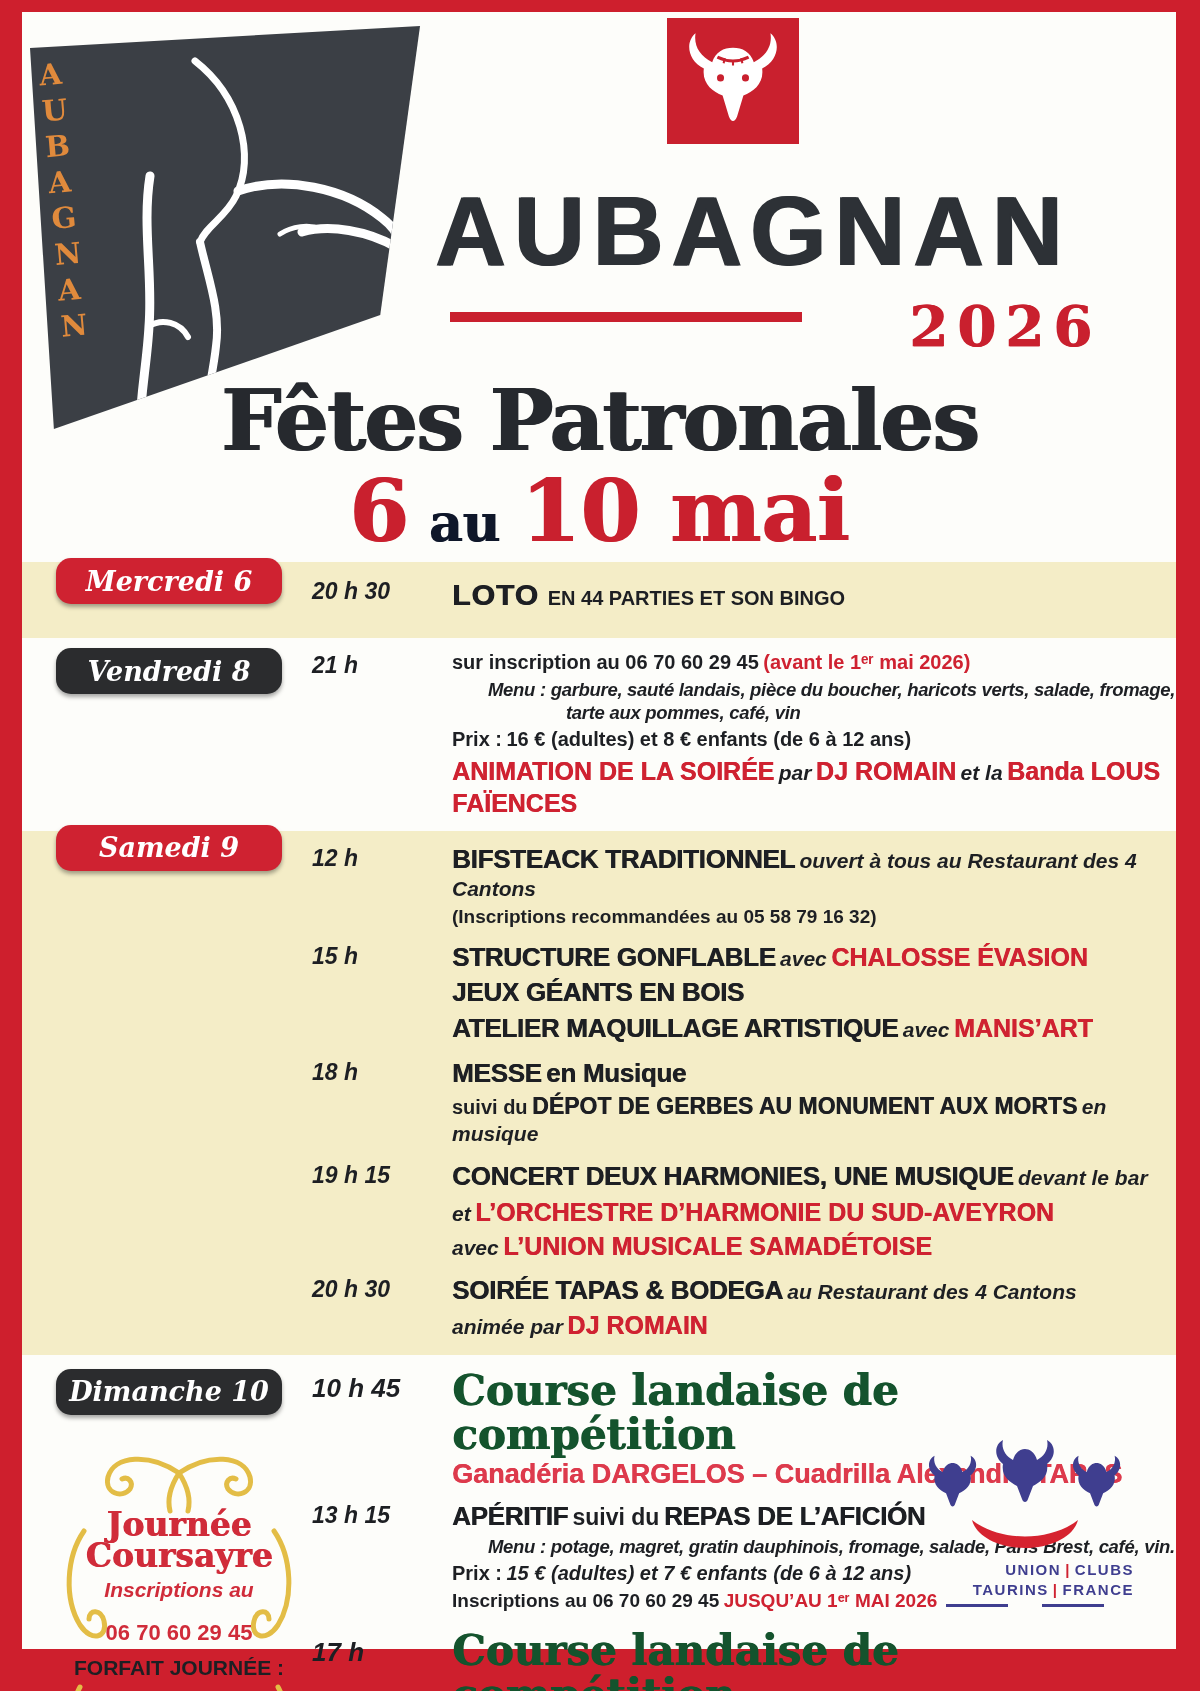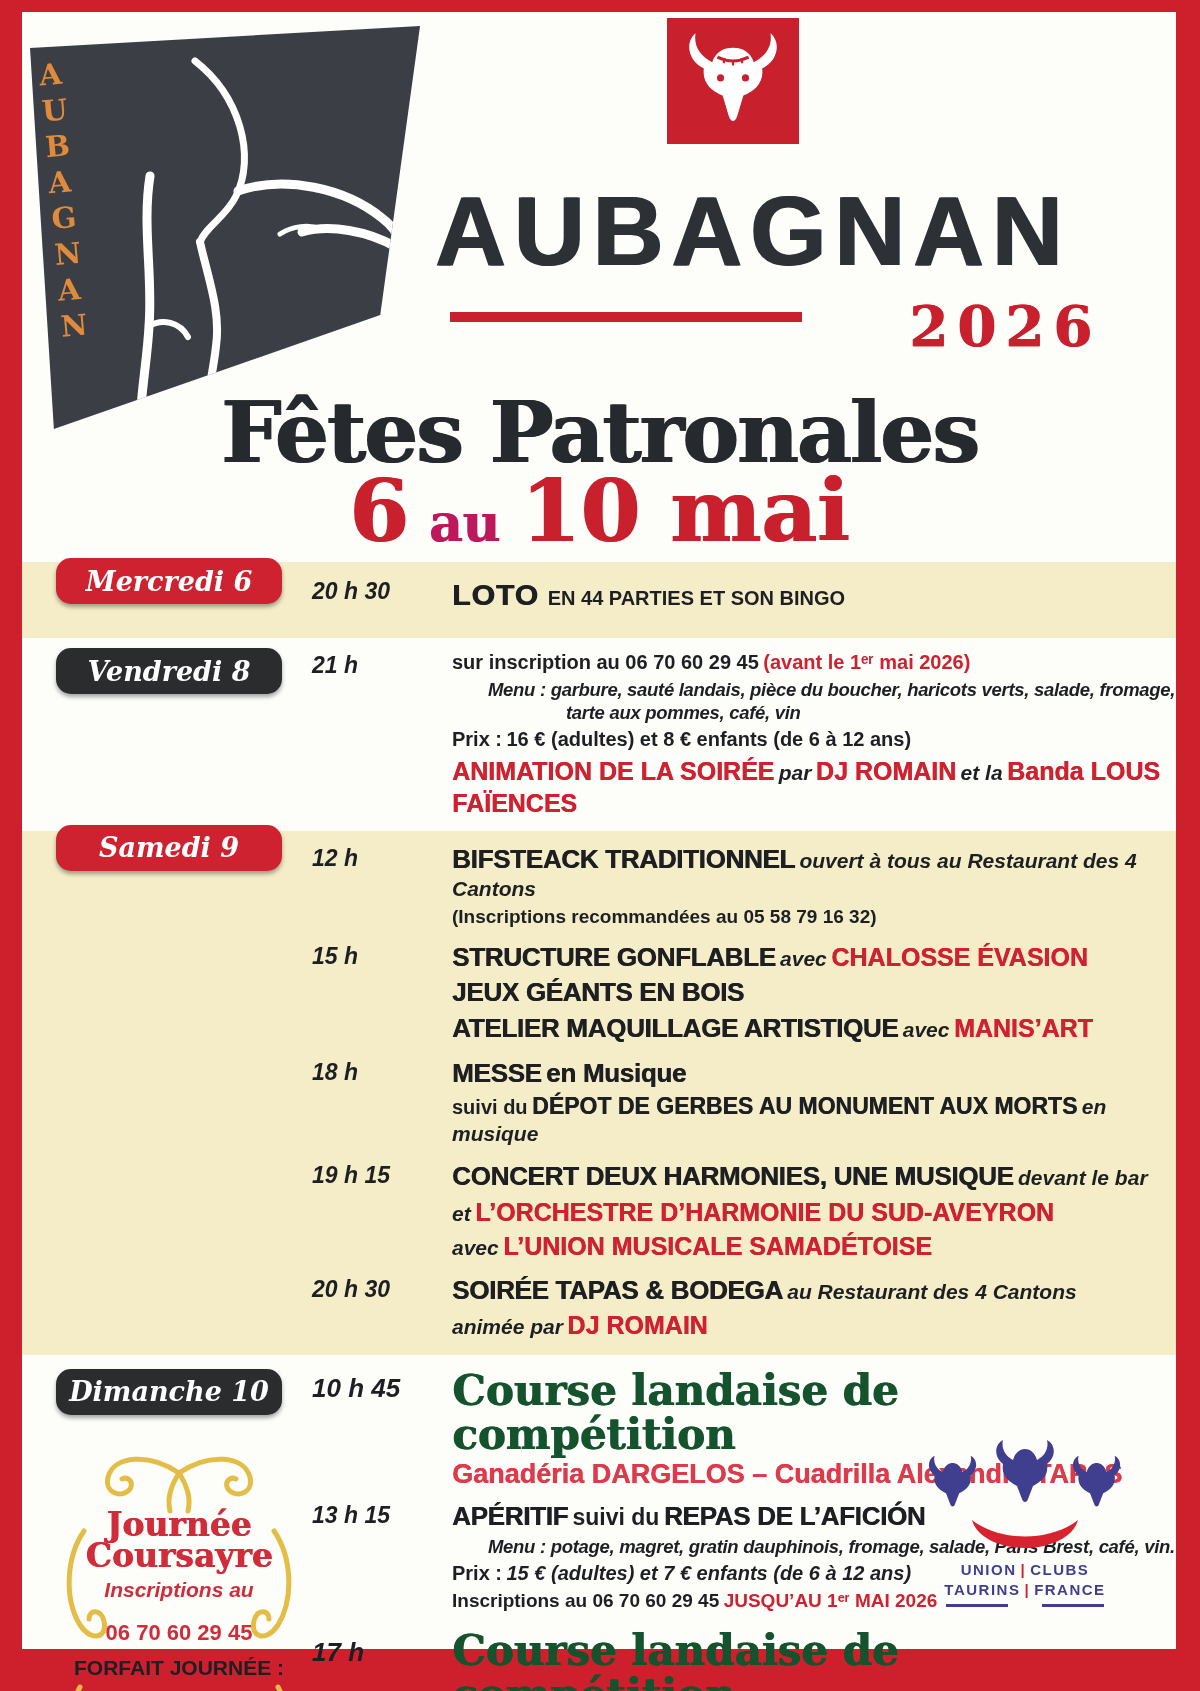--- a/index.html
+++ b/index.html
@@ -19,25 +19,25 @@
             display:flex;align-items:center;justify-content:center;}
   .main-title{position:absolute;left:400px;top:170px;width:660px;text-align:center;line-height:1;
               font-weight:bold;font-size:98px;letter-spacing:8px;color:#2d3136;
               text-shadow:2px 0 0 #2d3136;}
   .title-underline{position:absolute;left:428px;top:300px;width:352px;height:10px;background:#c9202e;}
   .year{position:absolute;left:878px;top:286px;width:210px;text-align:center;
         font-family:"DejaVu Serif",serif;font-weight:bold;font-size:56px;color:#c9202e;
         letter-spacing:9px;text-shadow:1px 0 0 #c9202e;line-height:1;}
   .subtitle{position:absolute;left:0;top:366px;width:100%;text-align:center;z-index:2;
             font-family:"DejaVu Serif",serif;font-weight:bold;font-size:85px;line-height:1;
-            color:#26292e;letter-spacing:-2px;text-shadow:1.5px 0 0 currentColor;margin-top:12px;}
+            color:#26292e;letter-spacing:-2px;text-shadow:1.5px 0 0 currentColor;}
   .dates{position:absolute;left:0;top:456px;width:100%;display:flex;justify-content:center;
          align-items:baseline;gap:20px;z-index:2;font-family:"DejaVu Serif",serif;font-weight:bold;}
   .date-big{font-size:86px;color:#c9202e;line-height:1;text-shadow:1.5px 0 0 currentColor;}
-  .date-mid{font-size:52px;color:#be185d;text-shadow:1px 0 0 currentColor;}
+  .date-mid{font-size:52px;color:#0f172a;text-shadow:1px 0 0 currentColor;}
 
   
   .row{display:grid;grid-template-columns:290px 140px 1fr;align-items:start;margin:0 0 8px 0;}
   .badge-cell{padding-left:34px;}
   .badge{width:226px;height:46px;border-radius:15px;display:flex;align-items:center;justify-content:center;
          font-family:"DejaVu Serif",serif;font-style:italic;font-weight:bold;font-size:27px;color:#fff;
          box-shadow:0 3px 4px rgba(0,0,0,.35);}
   .badge.red{background:#cf2231;}
   .badge.black{background:#2b2c2e;}
   .raise{position:relative;top:-16px;}
@@ -66,21 +66,21 @@
   
   .coursayre{position:absolute;left:28px;top:92px;width:258px;height:348px;z-index:2;text-align:center;}
   .c-orn{position:absolute;left:0;top:0;width:100%;height:100%;}
   .c-inner{position:relative;padding-top:62px;}
   .c-title{font-family:"DejaVu Serif",serif;font-weight:bold;font-size:33px;line-height:.95;
            color:#d02c3a;text-shadow:.8px 0 0 currentColor;}
   .c-insc{font-style:italic;font-weight:bold;font-size:21px;color:#d02c3a;margin-top:6px;}
   .c-phone{font-weight:bold;font-size:22px;color:#d02c3a;margin-top:18px;}
   .c-forfait{font-weight:bold;font-size:21px;color:#1d1f23;margin-top:10px;}
   .union-logo{position:absolute;right:42px;bottom:42px;width:218px;text-align:center;z-index:3;}
-  .ul-text{font-size:15px;font-weight:bold;color:#3f3e8f;letter-spacing:1.5px;line-height:1.35;}
+  .ul-text{font-size:15px;font-weight:bold;color:#3f3e8f;letter-spacing:1.5px;line-height:1.35;text-align:right;}
   .ul-sep{color:#cf2231;font-weight:bold;padding:0 4px;}
   .ul-bars{display:flex;justify-content:center;gap:34px;margin-top:4px;}
   .ul-bar{width:62px;height:3px;background:#3f3e8f;}
 </style>
 </head>
 <body>
 
 <div class="poster">
   <div class="canvas">
 

